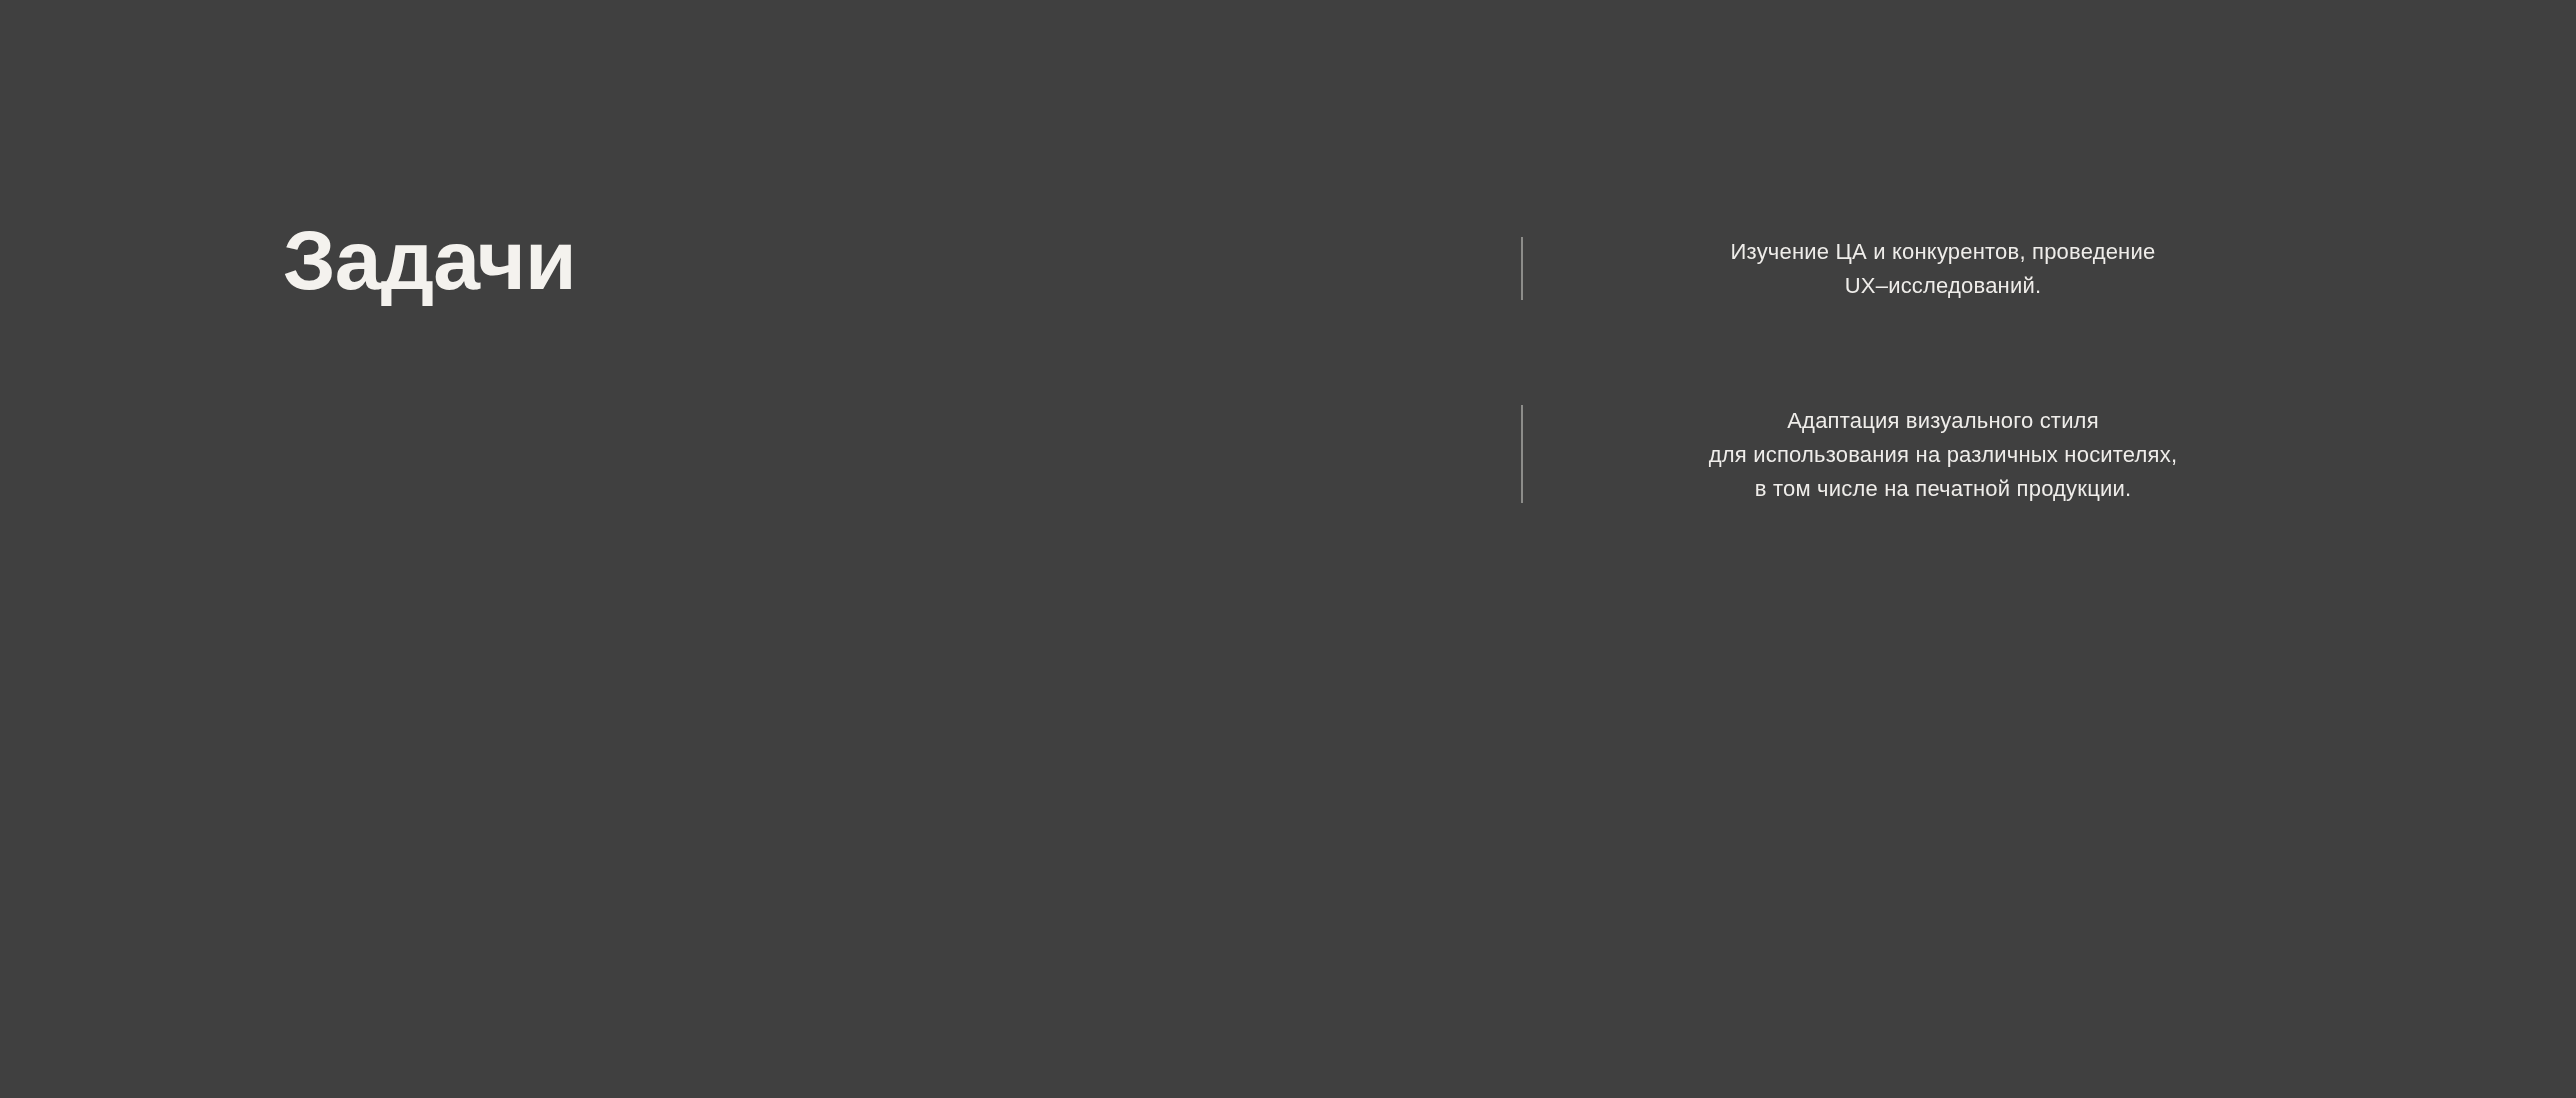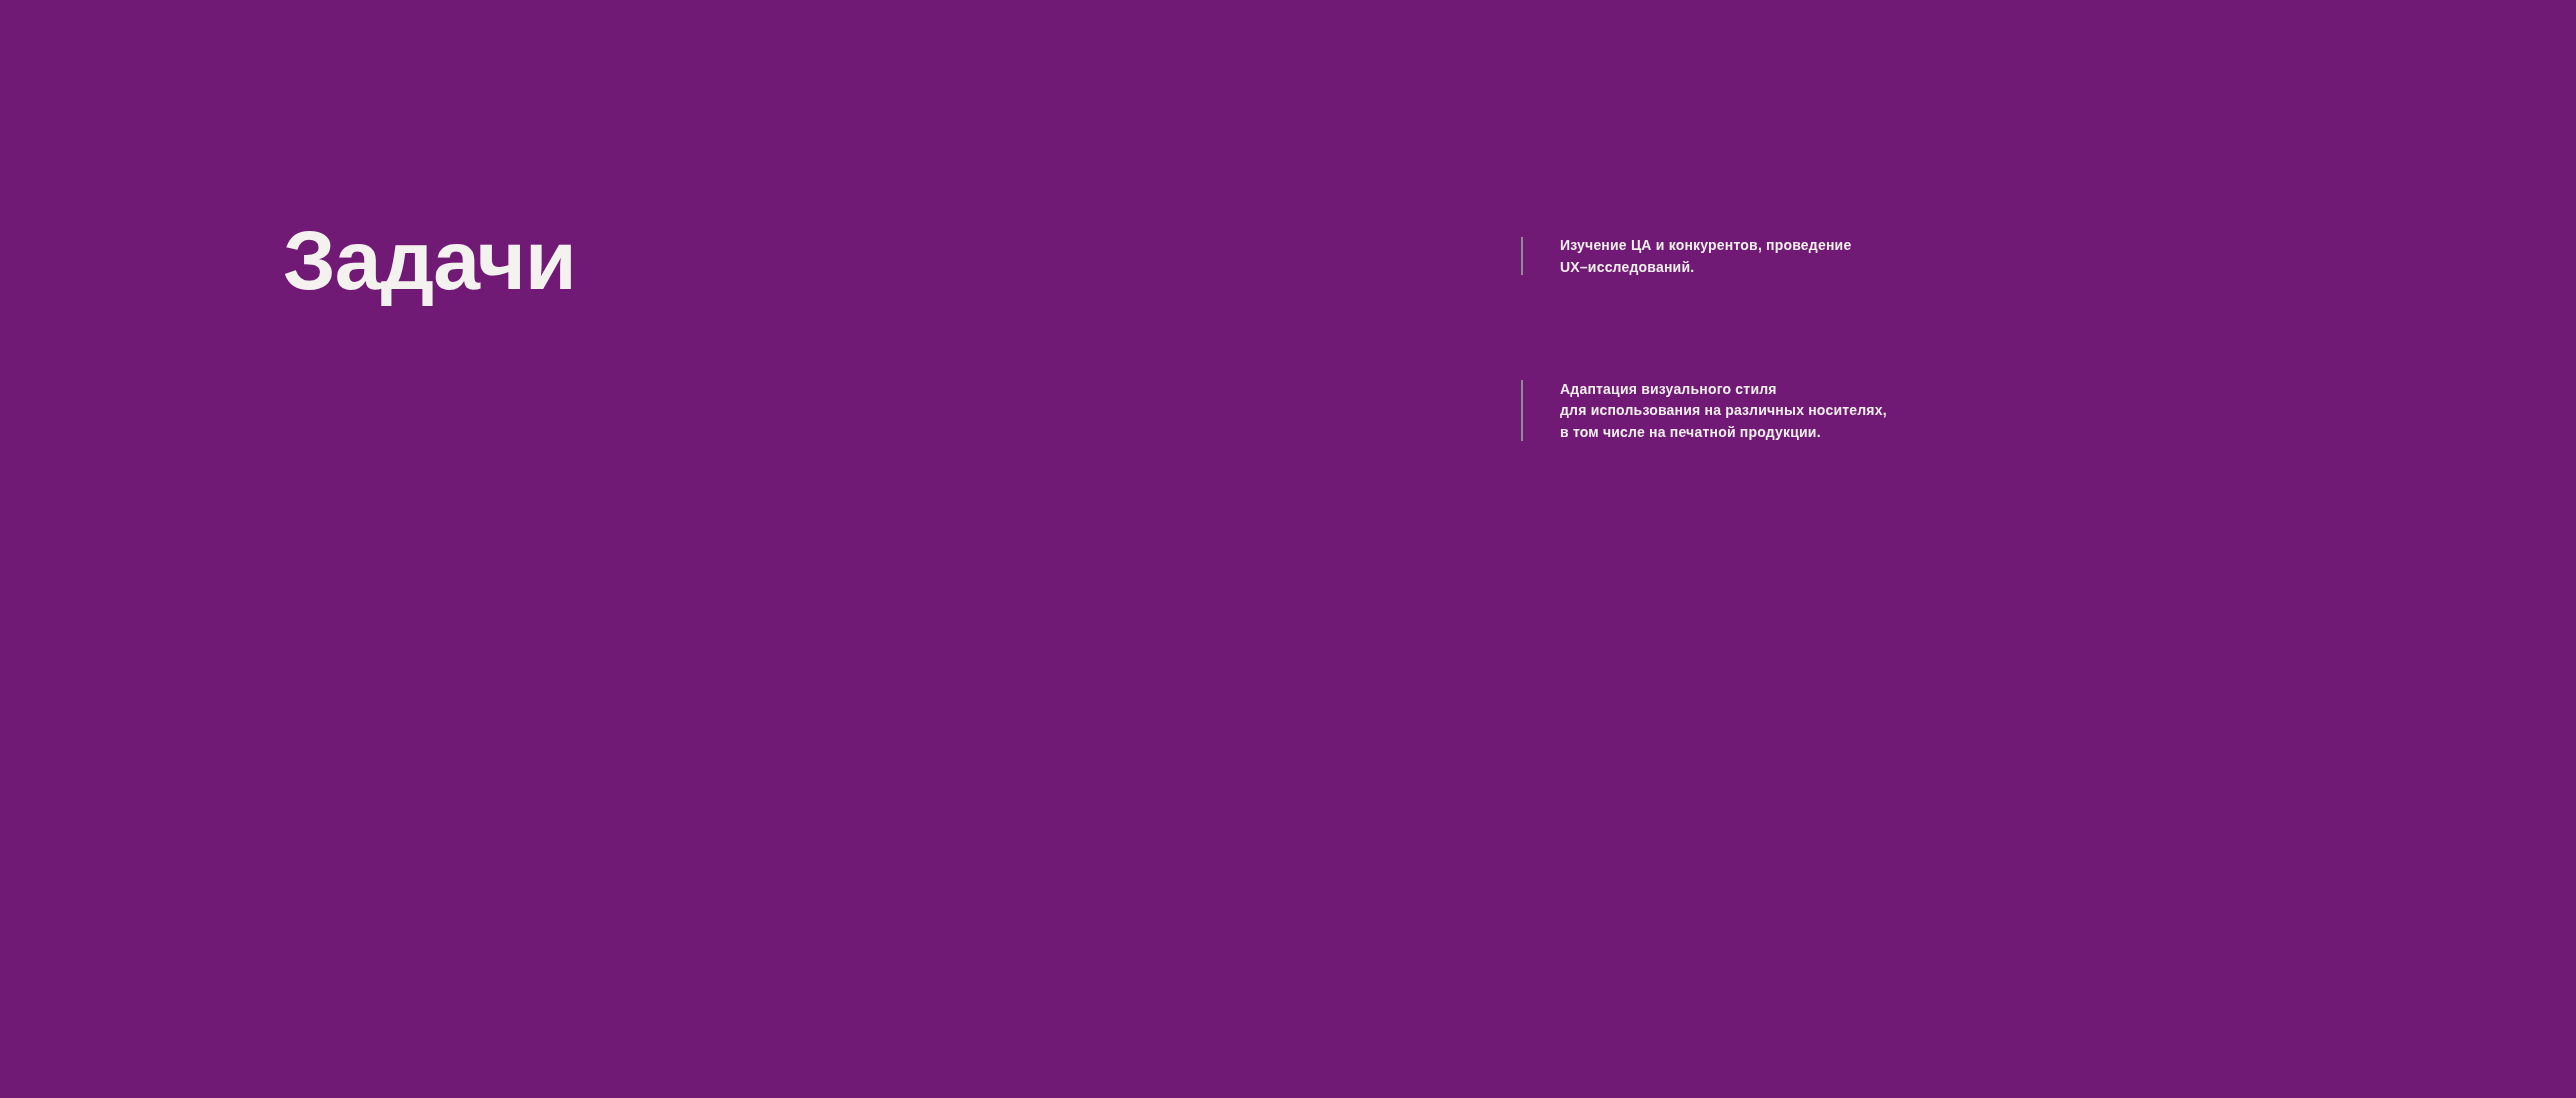--- a/index.html
+++ b/index.html
@@ -11,21 +11,21 @@
     width: 2576px;
     height: 1098px;
     background: #121212;
     font-family: "Liberation Sans", sans-serif;
     overflow: hidden;
   }
   .slide {
     position: relative;
     width: 2576px;
     height: 1098px;
-    background: #701a75;
+    background: #404040;
     box-sizing: border-box;
   }
   .slide-title {
     position: absolute;
     left: 283px;
     top: 216px;
     margin: 0;
     color: #f4f2ee;
     font-family: "Liberation Sans", sans-serif;
     font-size: 84px;
@@ -52,25 +52,26 @@
     position: absolute;
     left: 0;
     top: 1.6px;
     bottom: 3.2px;
     width: 1.6px;
     background: #8d8d8a;
   }
   .task-text {
     color: #efedea;
     font-family: "Liberation Sans", sans-serif;
-    font-size: 14px;
+    font-size: 22px;
     line-height: 1.56;
-    font-weight: 700;
+    font-weight: 400;
     letter-spacing: 0.2px;
     white-space: pre-line;
+    text-align: center;
   }
 </style>
 </head>
 <body>
 
 <div class="slide">
 
   <h1 class="slide-title">Задачи</h1>
 
   <div class="tasks-column">

